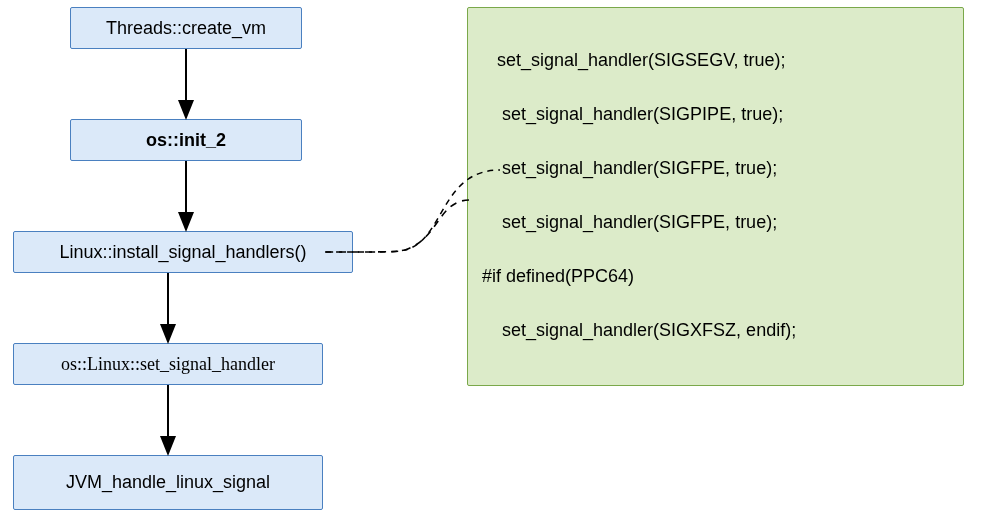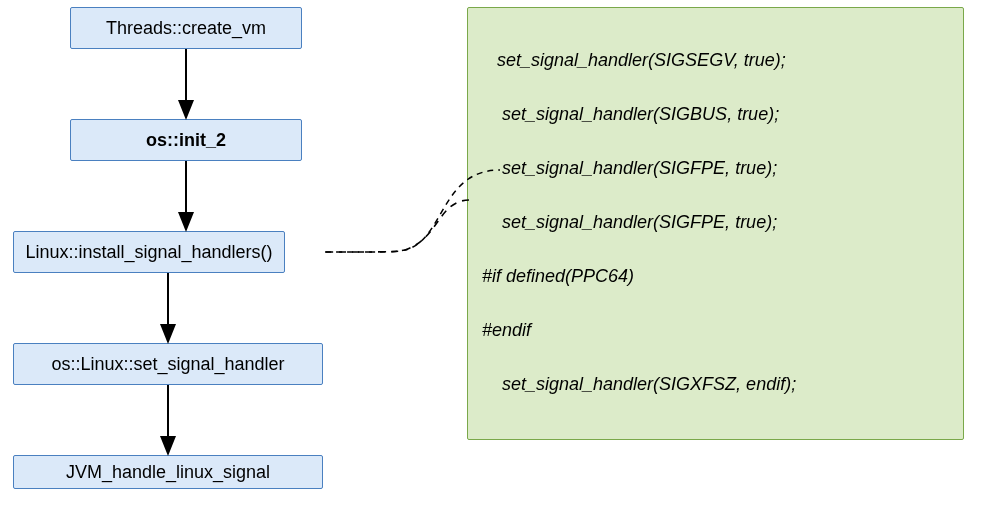--- a/index.html
+++ b/index.html
@@ -34,42 +34,41 @@
     padding: 12px 14px 14px 14px;
     line-height: 1.5;
     white-space: pre;
   }
   svg.canvas {
     position: absolute;
     left: 0; top: 0;
     width: 984px; height: 527px;
     pointer-events: none;
   }
-  .code-line { display: block; font-style: italic; }
+  .code-line { display: block; }
 </style>
 </head>
 <body>
 
 <div class="flow-box" style="left:70px; top:7px; width:232px; height:42px;">Threads::create_vm</div>
 
 <div class="flow-box" style="left:70px; top:119px; width:232px; height:42px;font-weight:bold;">os::init_2</div>
 
-<div class="flow-box" style="left:13px; top:231px; width:272px; height:42px;">Linux::install_signal_handlers()</div>
+<div class="flow-box" style="left:13px; top:231px; width:340px; height:42px;">Linux::install_signal_handlers()</div>
 
-<div class="flow-box" style="left:13px; top:343px; width:310px; height:42px;">os::Linux::set_signal_handler</div>
+<div class="flow-box" style="left:13px; top:343px; width:310px; height:42px;font-family:Liberation Serif, serif;">os::Linux::set_signal_handler</div>
 
-<div class="flow-box" style="left:13px; top:455px; width:310px; height:34px;">JVM_handle_linux_signal</div>
+<div class="flow-box" style="left:13px; top:455px; width:310px; height:55px;">JVM_handle_linux_signal</div>
 
 <div class="code-box" style="left:467px; top:7px; width:497px;">
 <span class="code-line">   set_signal_handler(SIGSEGV, true);</span>
-<span class="code-line">    set_signal_handler(SIGBUS, true);</span>
+<span class="code-line">    set_signal_handler(SIGPIPE, true);</span>
 <span class="code-line">    set_signal_handler(SIGFPE, true);</span>
 <span class="code-line">    set_signal_handler(SIGFPE, true);</span>
 <span class="code-line">#if defined(PPC64)</span>
-<span class="code-line">#endif</span>
 <span class="code-line">    set_signal_handler(SIGXFSZ, endif);</span>
 </div>
 
 <svg class="canvas" viewBox="0 0 984 527" xmlns="http://www.w3.org/2000/svg">
   <defs>
     <marker id="arrowhead" markerWidth="10" markerHeight="8" refX="8" refY="4" orient="auto">
       <path d="M0,0 L10,4 L0,8 z" fill="#000"></path>
     </marker>
   </defs>
 

